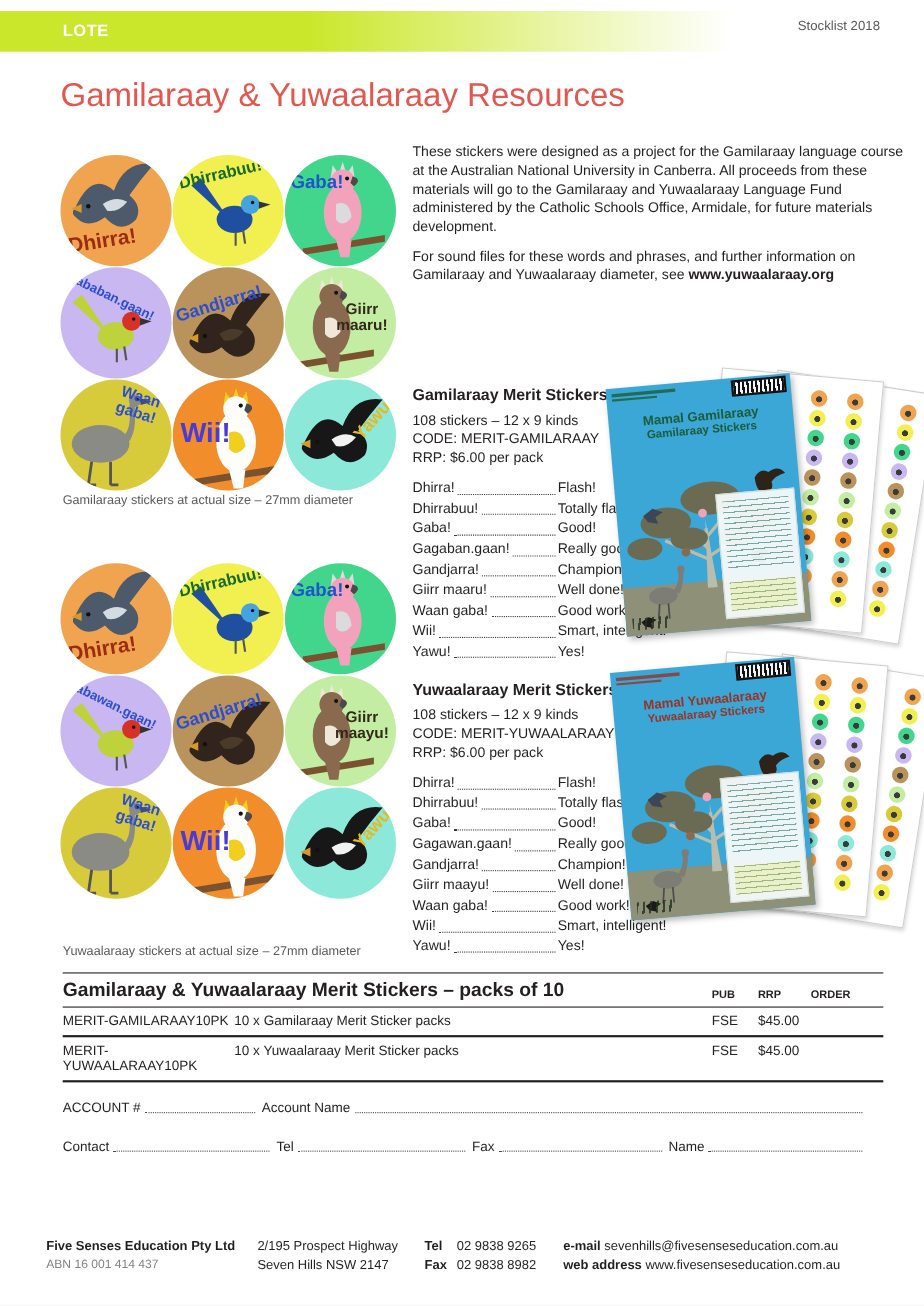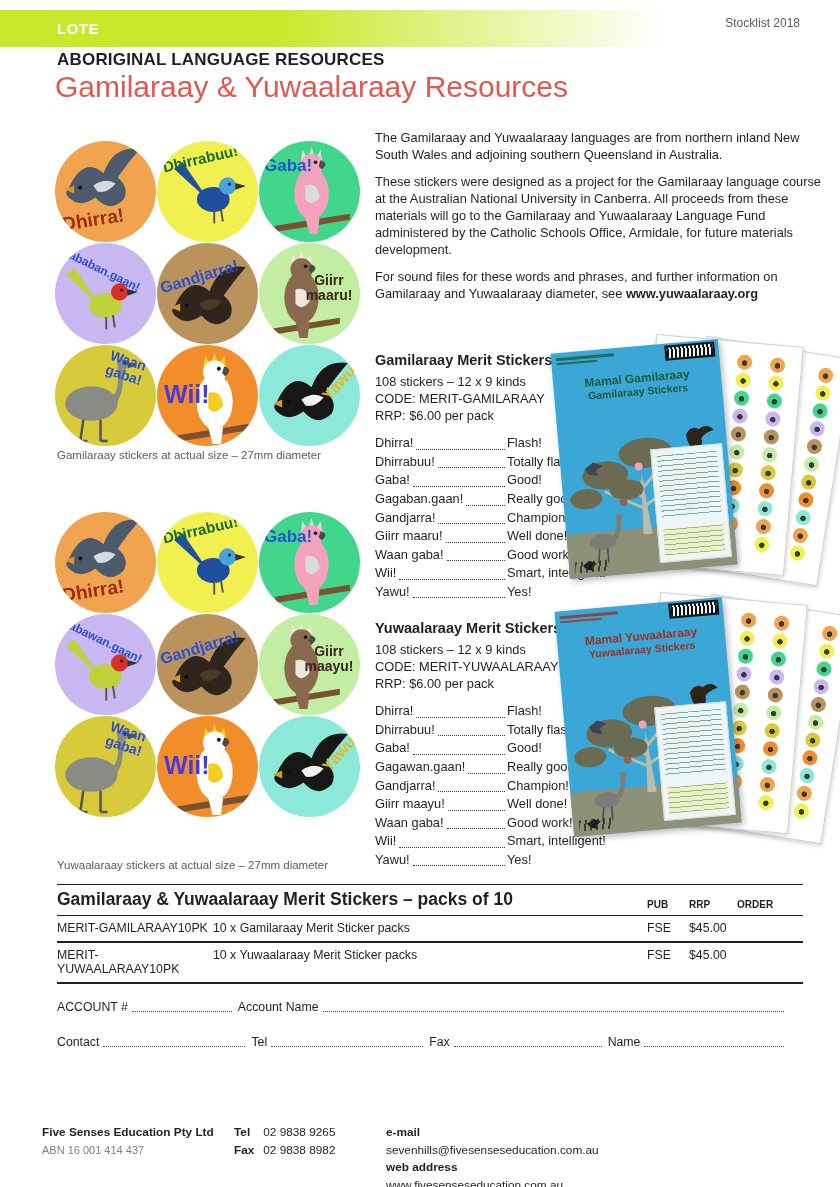--- a/index.html
+++ b/index.html
@@ -174,21 +174,20 @@
       <path d="M14 138 l7 -4 l7 3 l-5 3 l1 4 l-7 -2 z" fill="#1a1a1a"></path>
     </g>
   </defs>
 </svg>
 
 <div class="page">
 
   <div class="abs topbar"></div>
   <div class="abs lote">LOTE</div>
   <div class="abs stocklist">Stocklist 2018</div>
-  <div class="abs kicker">ABORIGINAL LANGUAGE RESOURCES</div>
   <div class="abs pagetitle">Gamilaraay &amp; Yuwaalaraay Resources</div>
 
   <div class="abs grid" id="grid0">
       <div class="sticker s0" style="background: rgb(240, 164, 79);">
         <svg class="bird" viewBox="0 0 100 100" style="--c1: #4d5a6b; --c2: #d5dbe2;">
           <use href="#flying"></use>
         </svg>
         <span class="sw" style="color: rgb(156, 44, 16);">Dhirra!</span>
       </div>
       <div class="sticker s1" style="background: rgb(242, 239, 80);">
@@ -293,21 +292,20 @@
       <div class="sticker s8" style="background: rgb(140, 233, 218);">
         <svg class="bird" viewBox="0 0 100 100" style="--c1: #171717; --c2: #f2f2f2;">
           <use href="#flying"></use>
         </svg>
         <span class="sw" style="color: rgb(229, 185, 31);">Yawu!</span>
       </div>
     </div>
   <div class="abs caption" id="cap1">Yuwaalaraay stickers at actual size – 27mm diameter</div>
 
   <div class="abs intro">
-    <p>The Gamilaraay and Yuwaalaraay languages are from northern inland New South Wales and adjoining southern Queensland in Australia.</p>
     <p>These stickers were designed as a project for the Gamilaraay language course at the Australian National University in Canberra. All proceeds from these materials will go to the Gamilaraay and Yuwaalaraay Language Fund administered by the Catholic Schools Office, Armidale, for future materials development.</p>
     <p><span>For sound files for these words and phrases, and further information on Gamilaraay and Yuwaalaraay diameter, see </span><span class="blink">www.yuwaalaraay.org</span></p>
   </div>
 
   <div class="abs product" id="prod0">
     <h3>Gamilaraay Merit Stickers</h3>
     <div>108 stickers – 12 x 9 kinds</div>
     <div>CODE: MERIT-GAMILARAAY</div>
     <div>RRP: $6.00 per pack</div>
     <div class="wl">
@@ -712,20 +710,24 @@
     <span class="f-label">Name</span>
     <span class="f-dots grow"></span>
   </div>
 
 
   <div class="abs footer">
     <div>
       <div class="f-co">Five Senses Education Pty Ltd</div>
       <div class="f-abn">ABN 16 001 414 437</div>
     </div>
+    <div>
+      <div>2/195 Prospect Highway</div>
+      <div>Seven Hills  NSW  2147</div>
+    </div>
     <div class="telgrid">
       <div><span class="fb">Tel</span> <span>02 9838 9265</span></div>
       <div><span class="fb">Fax</span> <span>02 9838 8982</span></div>
     </div>
     <div>
       <div><span class="fb">e-mail</span> <span>sevenhills@fivesenseseducation.com.au</span></div>
       <div><span class="fb">web address</span> <span>www.fivesenseseducation.com.au</span></div>
     </div>
   </div>
 

